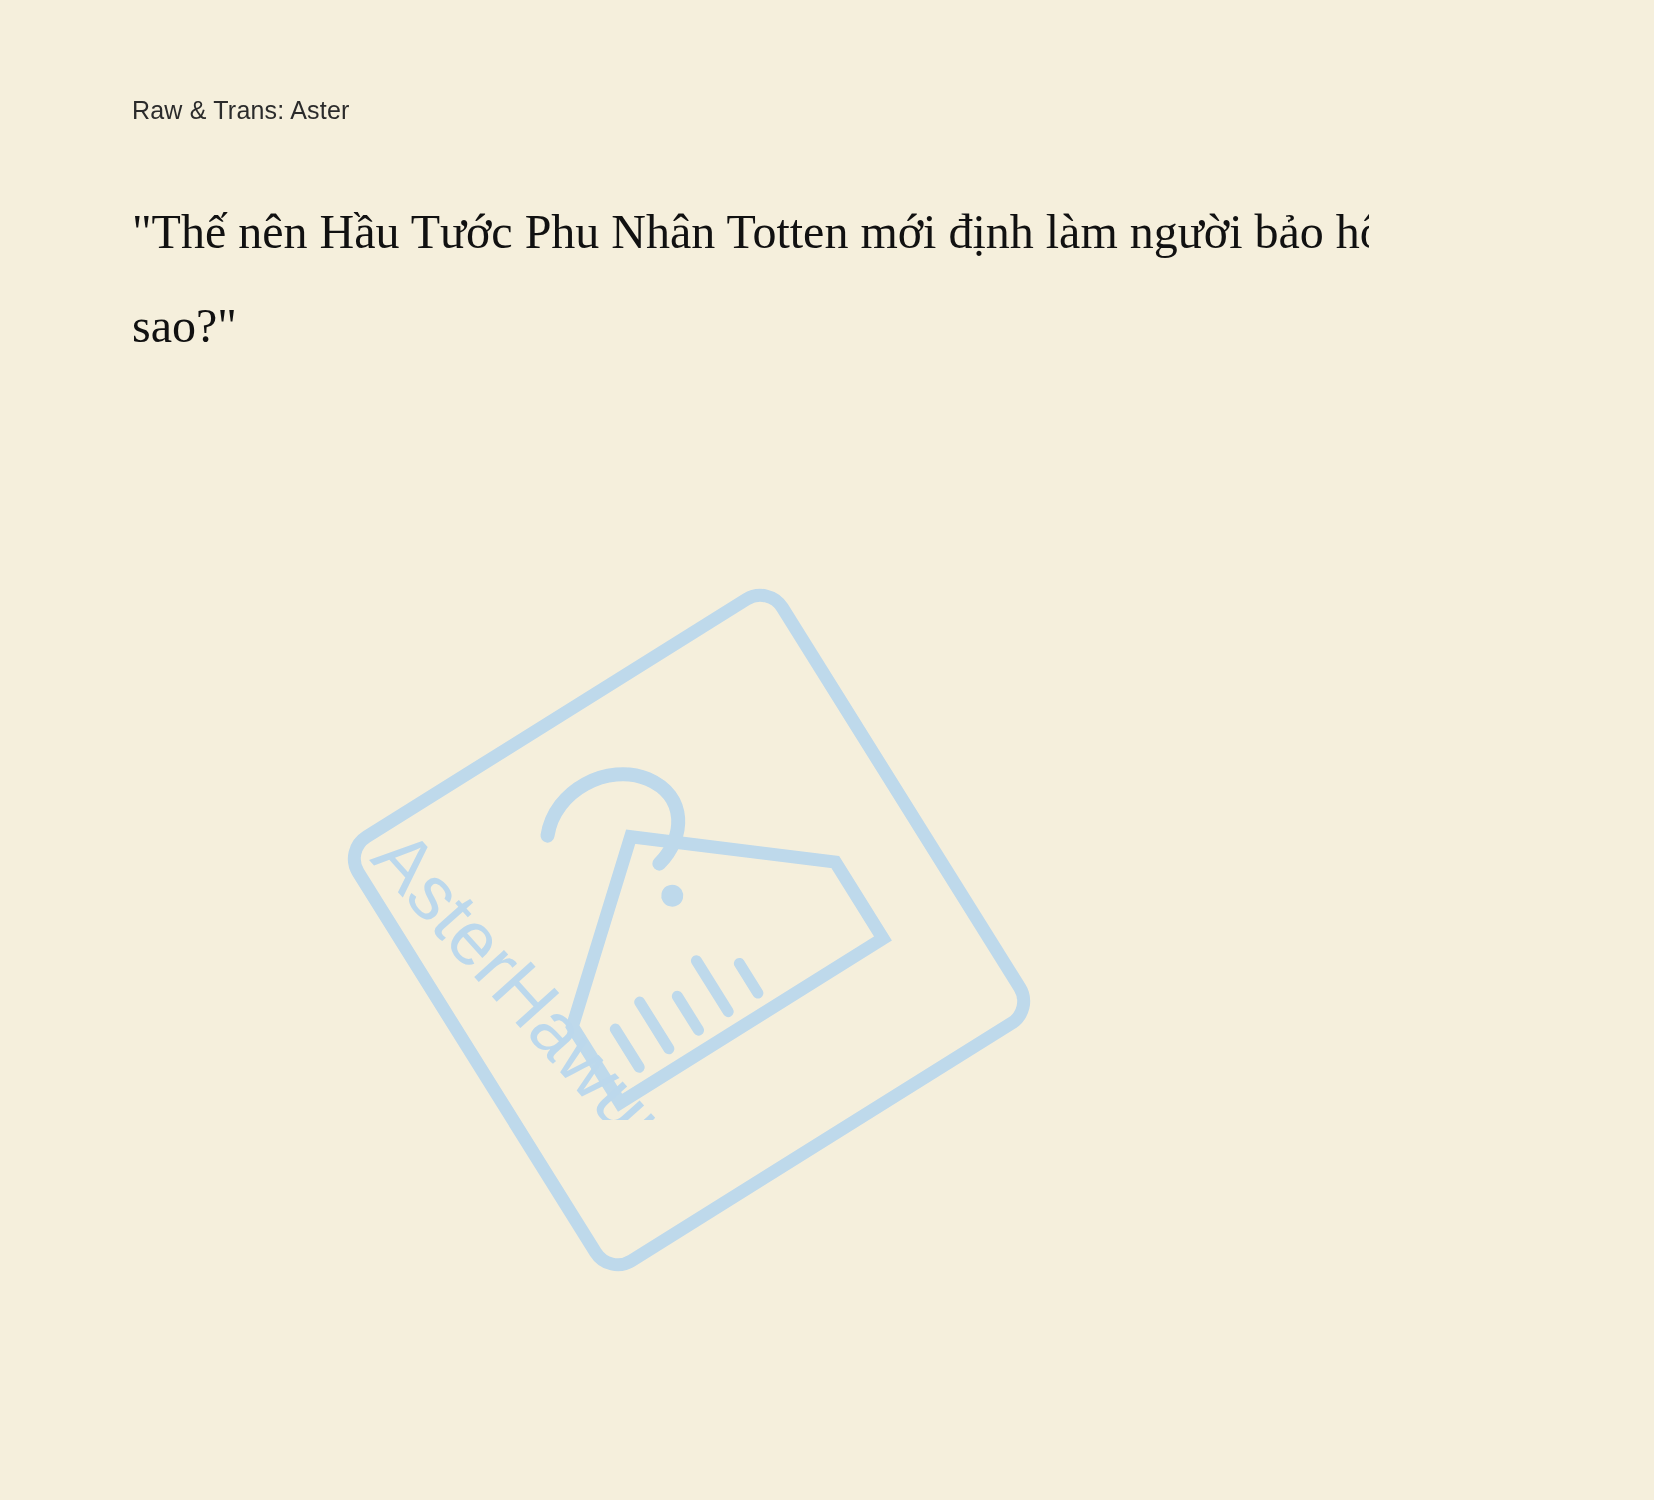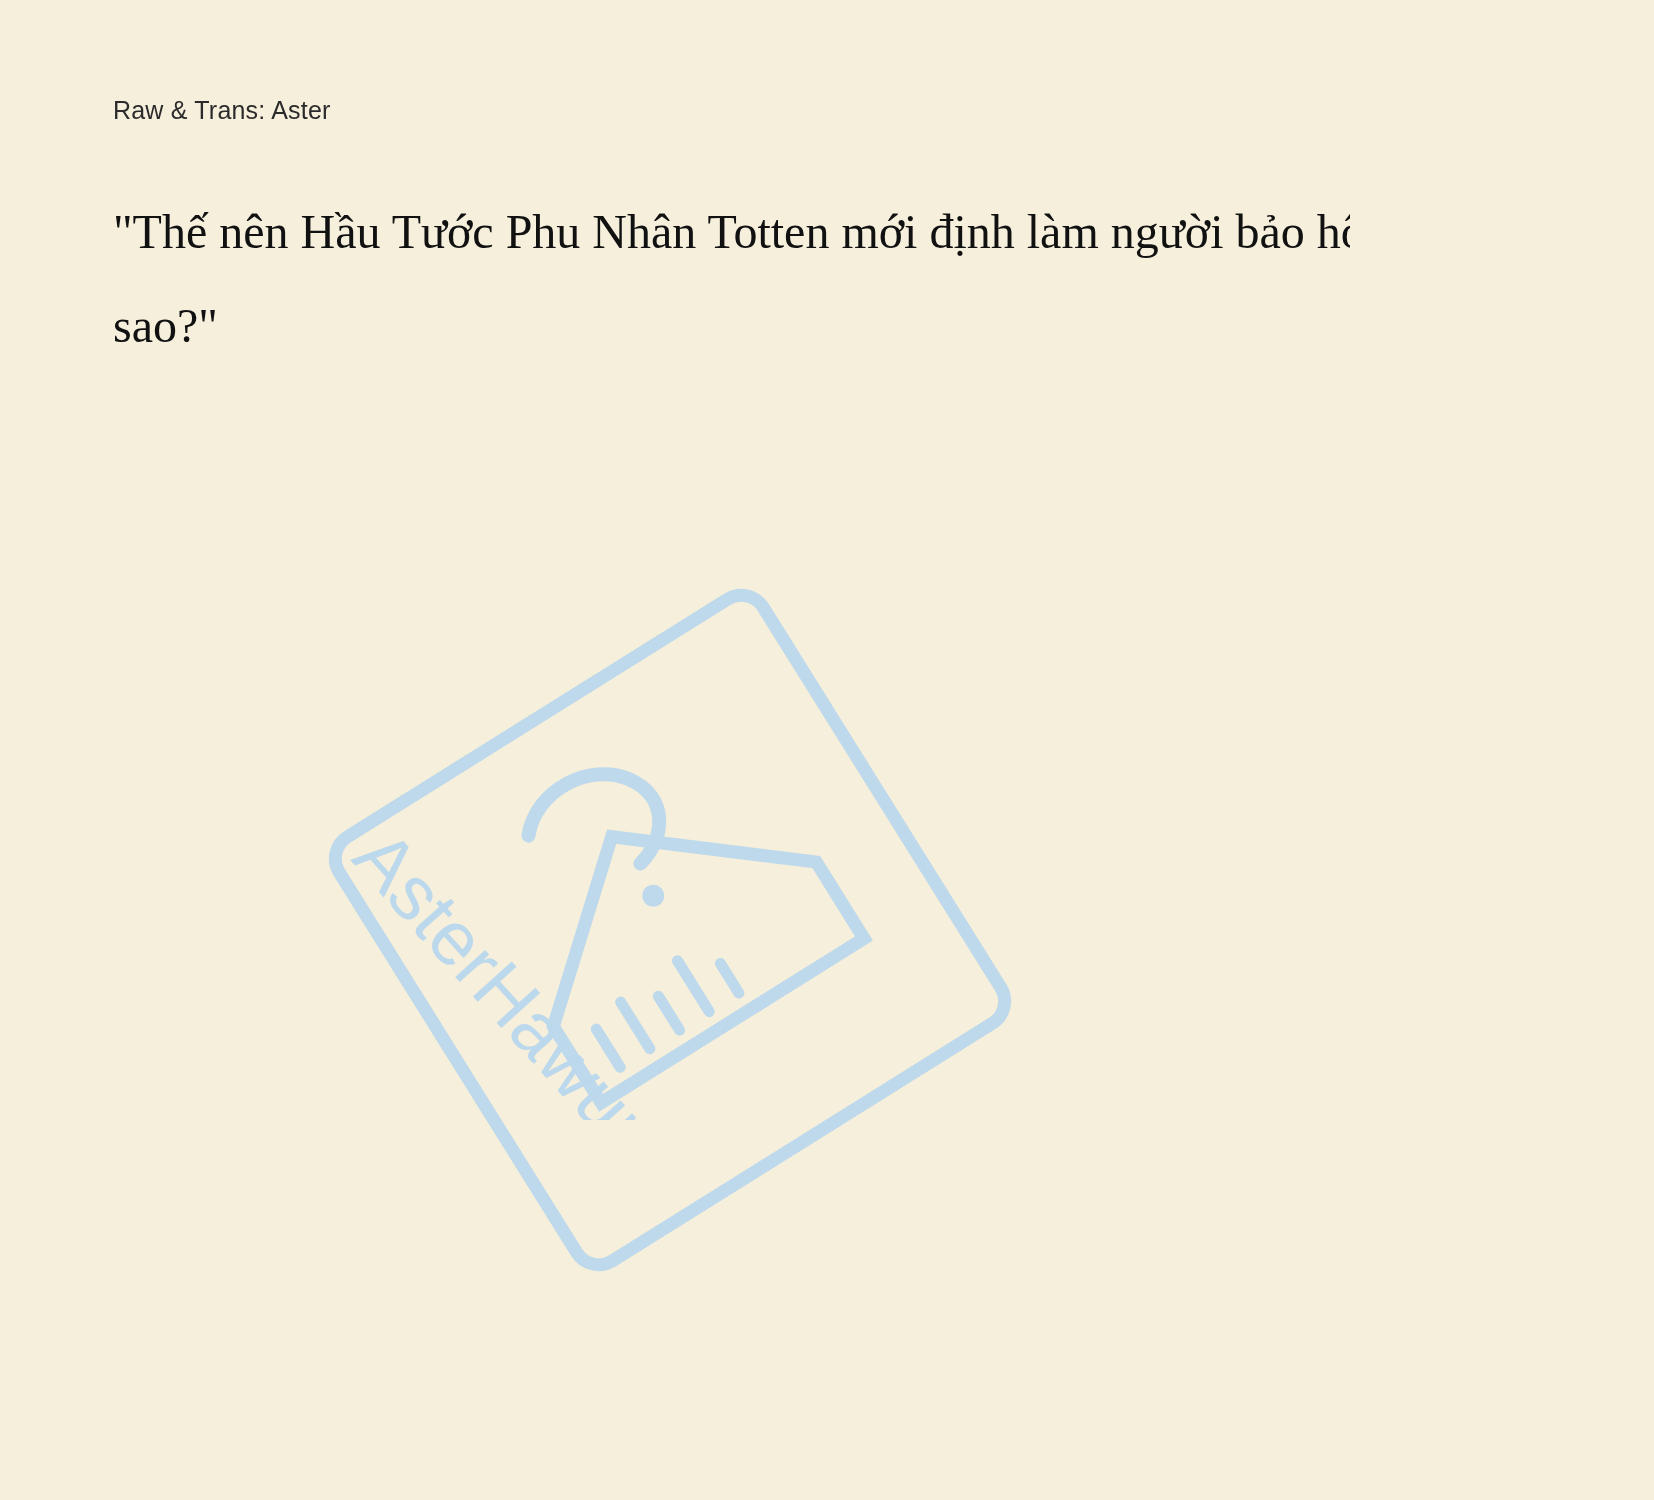--- a/index.html
+++ b/index.html
@@ -12,20 +12,21 @@
     background: #f5efdc;
     font-family: "Liberation Serif", serif;
     overflow: hidden;
     position: relative;
   }
   .page {
     position: relative;
     width: 1350px;
     height: 1500px;
     overflow: hidden;
+    margin-left: 19px;
   }
   .credit {
     position: absolute;
     left: 113px;
     top: 96px;
     font-family: "Liberation Sans", sans-serif;
     font-size: 25px;
     color: #2b2b2b;
     letter-spacing: 0.2px;
     white-space: nowrap;

